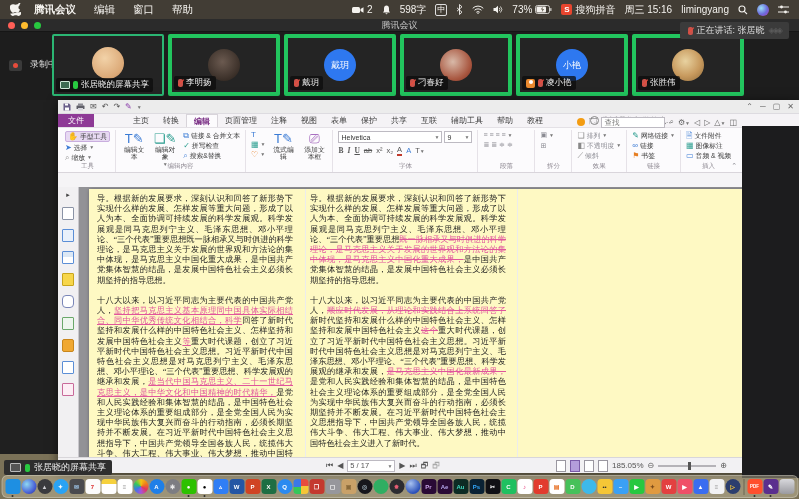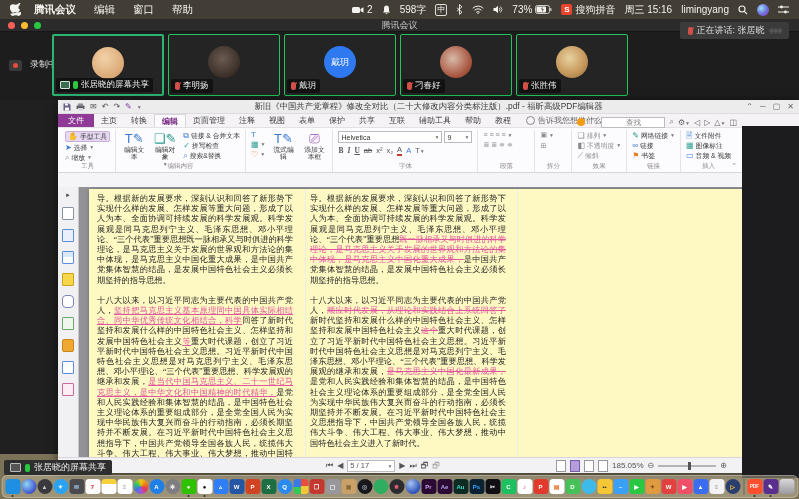--- a/index.html
+++ b/index.html
@@ -25,21 +25,21 @@
     justify-content:center;color:#c9c9c9;font-size:9px;border-bottom:1px solid #161616;}
   .lights{position:absolute;left:8px;top:3px;display:flex;gap:6px;}
   .light{width:7px;height:7px;border-radius:50%;}
   .l-close{background:#ff5f57}.l-min{background:#febc2e}.l-max{background:#28c840}
   .mstrip{position:relative;height:68px;}
   .recording{position:absolute;left:9px;top:26px;display:flex;align-items:flex-end;gap:8px;
     color:#ddd;font-size:9px;}
   .rec-ico{width:13px;height:11px;background:#3a3a3a;border-radius:2px;position:relative;}
   .rec-ico::after{content:"";position:absolute;left:4px;top:3px;width:5px;height:5px;border-radius:50%;background:#e74c3c;}
   #tiles{position:absolute;left:52px;top:2px;display:flex;gap:4px;}
-  .tile{width:112px;height:62px;background:#242424;border:1px solid #22c55e;border-radius:2px;
+  .tile{width:112px;height:62px;background:#242424;border:4px solid #22c55e;border-radius:2px;
     position:relative;box-sizing:border-box;}
   .tile.active{border:2px solid #2bb673;}
   .avatar{position:absolute;left:50%;top:11px;transform:translateX(-50%);width:32px;height:32px;
     border-radius:50%;display:flex;align-items:center;justify-content:center;color:#fff;font-size:9px;}
   .av-blue{background:#2e78f0;}
   .av-photo-peach{background:radial-gradient(circle at 40% 35%,#f2d2a8,#dba876 70%,#b07b4e);}
   .av-photo-dark{background:radial-gradient(circle at 45% 40%,#6b5a50,#3a2f28 70%,#241c16);}
   .av-photo-room{background:radial-gradient(circle at 40% 40%,#d8b9a8,#a8563f 65%,#7c2f23);}
   .av-photo-kid{background:radial-gradient(circle at 42% 38%,#e8d2a0,#c89a5e 55%,#8f6a3a);}
   .tlabel{position:absolute;left:2px;bottom:2px;max-width:105px;background:rgba(12,12,12,.75);
@@ -59,31 +59,31 @@
   
   .pdfwin{position:absolute;left:58px;top:100px;width:741px;height:373px;background:#f5f4f6;
     box-shadow:0 2px 10px rgba(0,0,0,.55);z-index:8;color:#333;}
   .ptitle{height:13px;background:#ececec;border-bottom:1px solid #dddbe0;position:relative;
     display:flex;align-items:center;padding:0 5px;}
   .qat{display:flex;gap:5px;align-items:center;z-index:2;font-size:8px;color:#555;}
   .qat span{line-height:10px;}
   .ptitle .title{position:absolute;left:0;right:0;text-align:center;font-size:8.4px;color:#3c3c3c;}
   .wctrl{margin-left:auto;display:flex;gap:7px;z-index:2;font-size:8px;color:#666;}
   .ptabrow{height:13px;background:#f5f3f6;display:flex;align-items:stretch;position:relative;
-    border-bottom:1px solid #e4e1e6;}
+    border-bottom:1px solid #e4e1e6;gap:32px;}
   .filetab{width:36px;background:#8e3a96;color:#fff;font-size:8px;display:flex;align-items:center;
     justify-content:center;}
   #ribbon-tabs{display:flex;font-family:Liberation Serif, serif;}
   .rtab{padding:0 7px;font-size:8px;color:#3a3a3a;display:flex;align-items:center;}
   .rtab.active{background:#fcfbfd;border:1px solid #d8d4da;border-bottom:none;color:#7a2f85;font-weight:bold;}
   .tellme{display:flex;align-items:center;gap:3px;color:#666;font-size:8px;margin-left:8px;}
   .tellme .bulb{width:7px;height:7px;border:1px solid #888;border-radius:50%;}
   .findcluster{position:absolute;right:62px;top:1px;display:flex;align-items:center;gap:4px;}
   .orange-dot{width:8px;height:8px;border-radius:50%;background:#f39c12;}
-  .find-input{width:58px;height:9px;font-size:7.5px;border:1px solid #bdbac2;background:#fff;padding:0 2px;text-align:center;}
+  .find-input{width:58px;height:9px;font-size:7.5px;border:1px solid #bdbac2;background:#fff;padding:0 2px;}
   .mini{font-size:8px;color:#666;}
   .ribbon{height:42px;background:#fcfbfd;border-bottom:1px solid #d9d5db;display:flex;
     padding:2px 0 0 2px;overflow:hidden;position:relative;}
   .rgroup{position:relative;padding:1px 5px 9px 5px;border-right:1px solid #e6e2e8;
     display:flex;gap:5px;}
   .rgroup .glabel{position:absolute;bottom:1px;left:0;right:0;text-align:center;font-size:6.5px;color:#8f8a93;}
   .vstack{display:flex;flex-direction:column;justify-content:flex-start;gap:1px;}
   .sbtn{display:flex;align-items:center;gap:2px;font-size:6.8px;color:#3a3a3a;white-space:nowrap;line-height:9px;}
   .sbtn.hl{background:#e7d9f2;border:1px solid #c9aede;border-radius:2px;padding:0 2px;}
   .bigbtn{display:flex;flex-direction:column;align-items:center;justify-content:flex-start;
@@ -286,20 +286,28 @@
             </div>
           </div>
           <div class="tile">
             <div class="avatar av-photo-room"></div>
             <div class="tlabel">
               <span class="micico muted"></span>
               <span>刁春好</span>
             </div>
           </div>
           <div class="tile">
+            <div class="avatar av-blue">小艳</div>
+            <div class="tlabel">
+              <span class="memberbadge"></span>
+              <span class="micico muted"></span>
+              <span>凌小艳</span>
+            </div>
+          </div>
+          <div class="tile">
             <div class="avatar av-photo-kid"></div>
             <div class="tlabel">
               <span class="micico muted"></span>
               <span>张胜伟</span>
             </div>
           </div>
         </div>
     </div>
     <div class="speaking">
       <span class="micico muted"></span>
@@ -320,21 +328,20 @@
             <rect x="2" y="0.5" width="5" height="2" fill="#8a8a92"></rect>
             <rect x="0.5" y="2.5" width="8" height="3.5" rx="0.5" fill="#5f5f68"></rect>
             <rect x="2" y="5" width="5" height="2.5" fill="#d8d8de"></rect>
           </svg>
         <span>✉</span>
         <span>↶</span>
         <span>↷</span>
         <span class="purp">✎</span>
         <span class="caret">▼</span>
       </span>
-      <span class="title">新旧《中国共产党章程》修改全对比（二十大修改内容分类标注版）.pdf - 福昕高级PDF编辑器</span>
       <span class="wctrl">
         <span>⌃</span>
         <span>─</span>
         <span>▢</span>
         <span>✕</span>
       </span>
     </div>
 
     <div class="ptabrow">
       <span class="filetab">文件</span>

